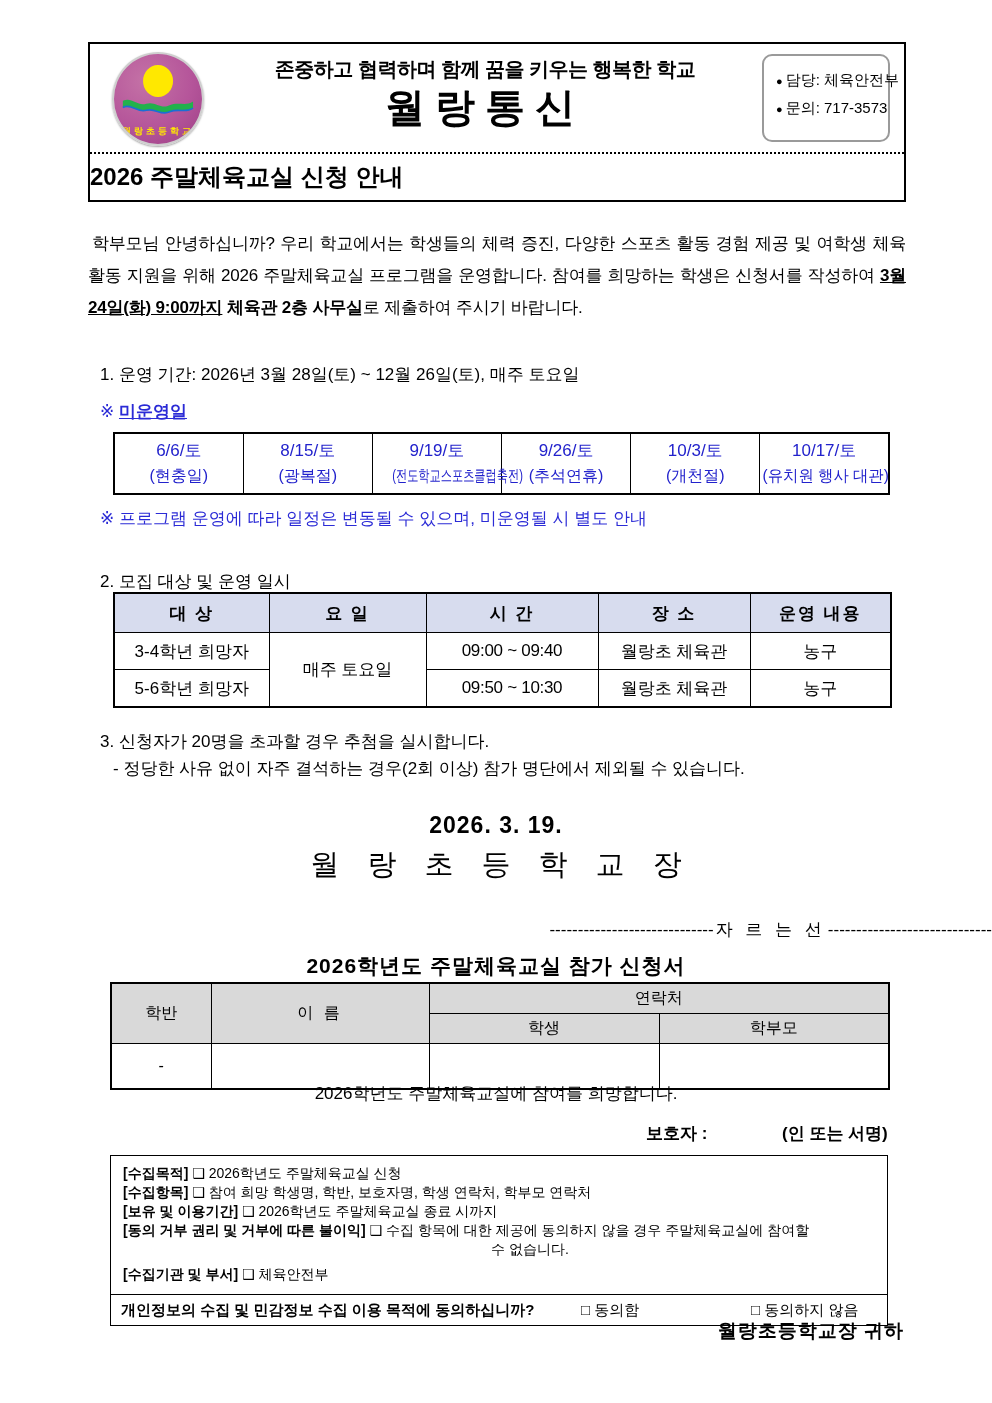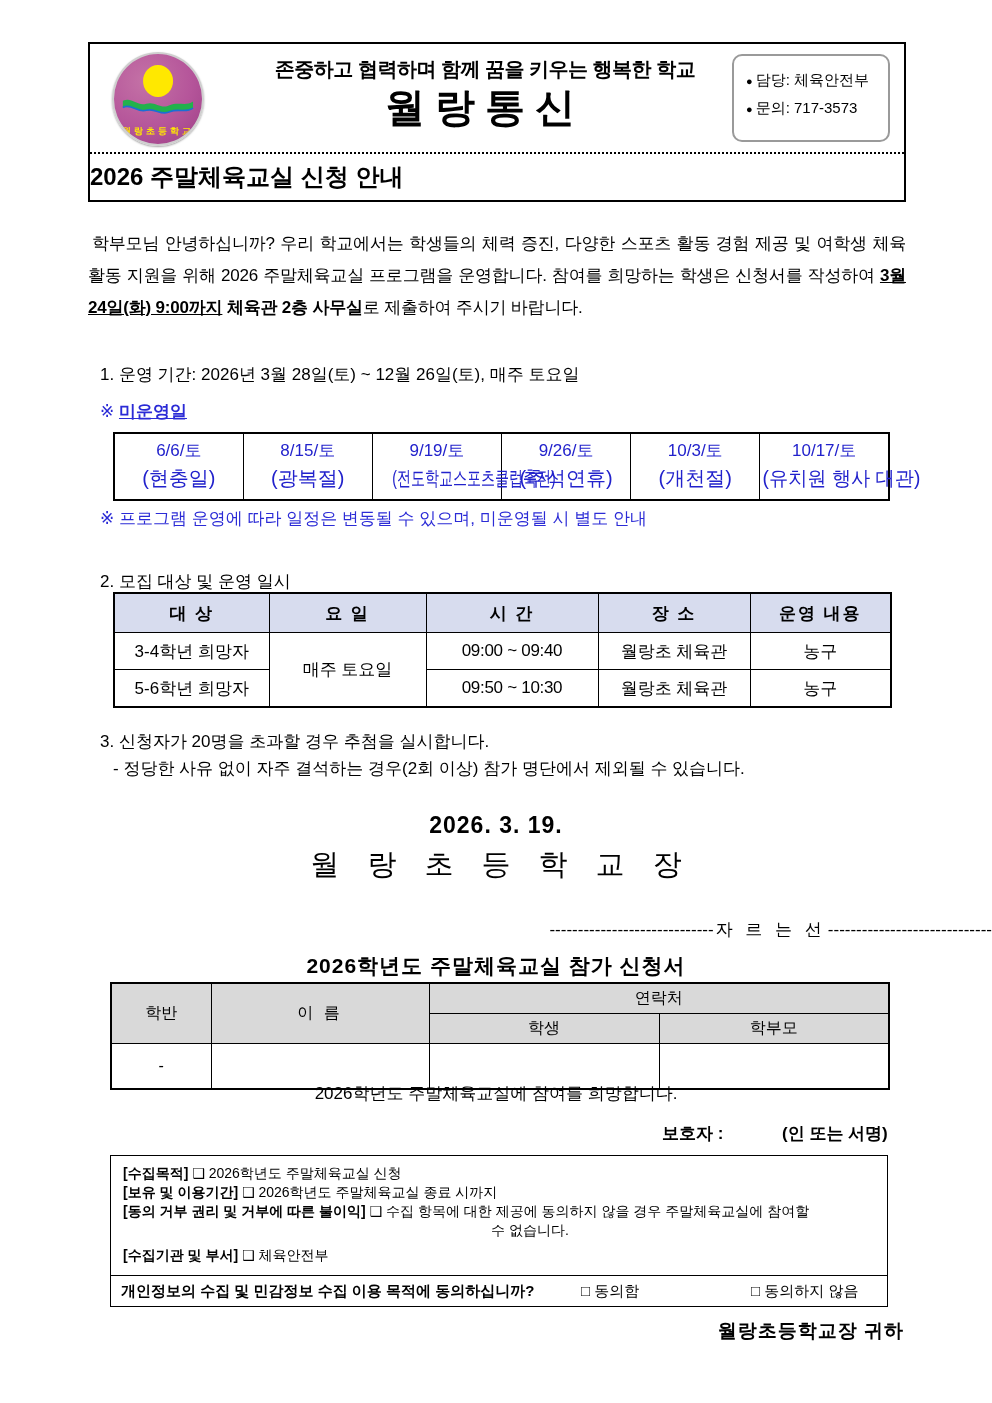--- a/index.html
+++ b/index.html
@@ -94,21 +94,21 @@
     text-align: center;
     font-size: 40px;
     font-weight: bold;
     letter-spacing: 10px;
     line-height: 1.15;
   }
   .contact-box {
     position: absolute;
     right: 14px;
     top: 10px;
-    width: 158px;
+    width: 128px;
     height: 88px;
     border: 2px solid #9a9a9a;
     border-radius: 10px;
     box-sizing: border-box;
     padding: 10px 0 0 12px;
   }
   .contact-line {
     font-size: 15px;
     line-height: 1.85;
     white-space: nowrap;
@@ -177,21 +177,21 @@
   table.offdays td {
     border: 1px solid #000;
     text-align: center;
     vertical-align: middle;
     color: #2222cc;
     font-size: 16px;
     padding: 5px 0 6px 0;
     line-height: 1.45;
   }
   table.offdays .d1 { font-size: 17px; }
-  table.offdays .d2 { font-size: 20px; display: block; }
+  table.offdays .d2 { font-size: 16px; display: block; }
   table.offdays .squeeze {
     display: block;
     transform: scaleX(0.70);
     transform-origin: center;
     white-space: nowrap;
   }
   table.offdays .squeeze2 {
     display: block;
     transform: scaleX(0.96);
     transform-origin: center;
@@ -339,21 +339,21 @@
   .sign-row {
     position: absolute;
     left: 0;
     right: 0;
     top: 1122px;
     font-size: 17px;
     font-weight: bold;
   }
   .sign-guardian {
     position: absolute;
-    left: 662px;
+    left: 646px;
     top: 0;
     white-space: nowrap;
   }
   .sign-seal {
     position: absolute;
     left: 782px;
     top: 0;
     white-space: nowrap;
   }
 
@@ -562,20 +562,25 @@
 </div>
 
 <div class="privacy-box">
   <div class="privacy-top">
     <div class="p-row">
       <span class="lbl">[수집목적]</span>
       <span class="chk">❑</span>
       <span>2026학년도 주말체육교실 신청</span>
     </div>
     <div class="p-row">
+      <span class="lbl">[수집항목]</span>
+      <span class="chk">❑</span>
+      <span>참여 희망 학생명, 학반, 보호자명, 학생 연락처, 학부모 연락처</span>
+    </div>
+    <div class="p-row">
       <span class="lbl">[보유 및 이용기간]</span>
       <span class="chk">❑</span>
       <span>2026학년도 주말체육교실 종료 시까지</span>
     </div>
     <div class="p-row wrap">
       <span class="lbl">[동의 거부 권리 및 거부에 따른 불이익]</span>
       <span class="chk">❑</span>
       <span>수집 항목에 대한 제공에 동의하지 않을 경우 주말체육교실에 참여할</span>
       <span class="p-cont">수 없습니다.</span>
     </div>

